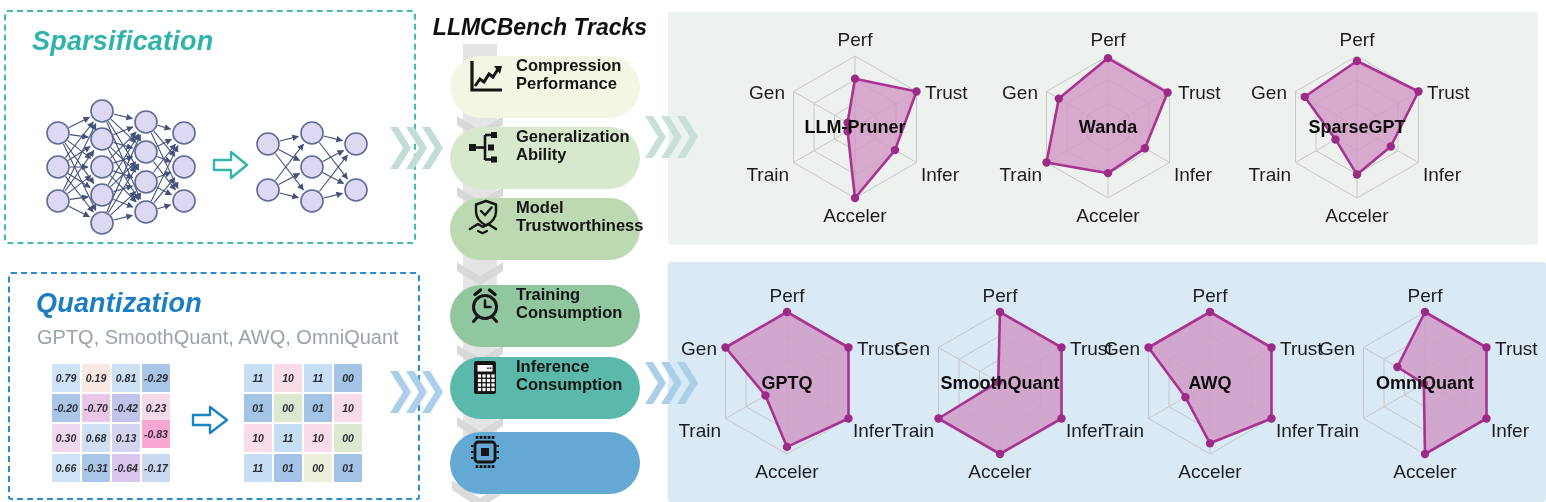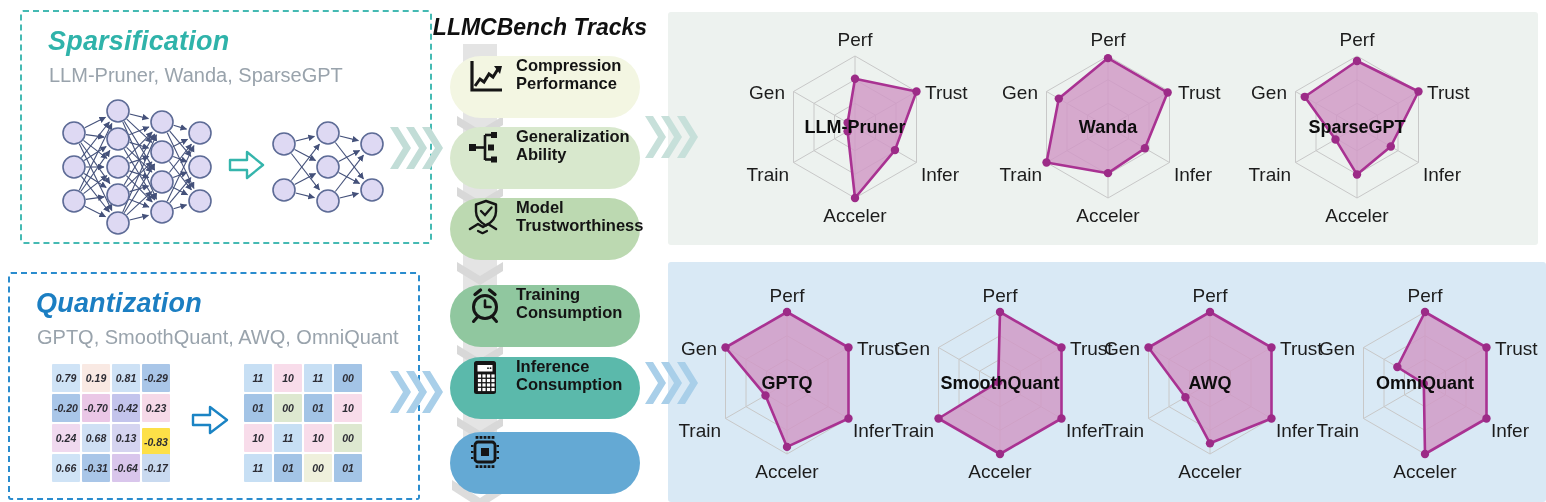--- a/index.html
+++ b/index.html
@@ -1,19 +1,19 @@
 <!DOCTYPE html>
 <html><head>
 <meta charset="utf-8">
 <style>
   html,body{margin:0;padding:0;background:#ffffff;}
   .stage{position:relative;width:1546px;height:502px;background:#ffffff;overflow:hidden;
          font-family:"Liberation Sans",sans-serif;}
   .box{position:absolute;border-radius:3px;background:#ffffff;}
-  .box.sparsify{left:20px;top:10px;width:408px;height:230px;border:2px dashed #45bab3;}
+  .box.sparsify{left:4px;top:10px;width:408px;height:230px;border:2px dashed #45bab3;}
   .box.quant{left:8px;top:272px;width:408px;height:224px;border:2px dashed #2a8cce;}
   .box-title{position:absolute;left:26px;top:14px;font-size:27px;font-weight:bold;font-style:italic;letter-spacing:.2px;}
   .box-title.teal{color:#2fb3aa;}
   .box-title.blue{color:#1b7ec2;}
   .box-sub{position:absolute;left:27px;top:52px;font-size:20px;color:#99a3ac;}
   .netsvg{position:absolute;left:12px;top:84px;}
   .panel{position:absolute;border-radius:3px;}
   .panel.top{left:668px;top:12px;width:870px;height:233px;}
   .panel.bottom{left:668px;top:262px;width:878px;height:240px;}
   .tracks-title{position:absolute;left:408px;top:14px;width:264px;text-align:center;
@@ -34,21 +34,20 @@
 </head>
 <body>
 
 <div class="stage">
 
   <div class="panel top" style="background: rgb(237, 242, 239);"></div>
   <div class="panel bottom" style="background: rgb(217, 233, 245);"></div>
 
   <div class="box sparsify">
     <div class="box-title teal">Sparsification</div>
-    <div class="box-sub">LLM-Pruner, Wanda, SparseGPT</div>
     <svg class="netsvg" id="net-svg" width="385" height="142" viewBox="0 0 385 142">
         <defs>
           <marker id="ah" markerWidth="7" markerHeight="7" refX="5.5" refY="3" orient="auto">
             <path d="M0 0 L6 3 L0 6 z" fill="#44517a"></path>
           </marker>
         </defs>
         <line x1="50.73312629199899" y1="31.633436854000504" x2="71.47801932600117" y2="21.260990336999413" stroke="#44517a" stroke-width="1.1" marker-end="url(#ah)"></line>
         <line x1="51.889962016531584" y1="38.62135845679976" x2="70.12837764737982" y2="41.108415133733615" stroke="#44517a" stroke-width="1.1" marker-end="url(#ah)"></line>
         <line x1="49.49542001670601" y1="44.33737001290918" x2="72.92200998050966" y2="62.43973498493928" stroke="#44517a" stroke-width="1.1" marker-end="url(#ah)"></line>
         <line x1="46.94496407129346" y1="46.786085736822606" x2="75.8975419168243" y2="87.58289997370696" stroke="#44517a" stroke-width="1.1" marker-end="url(#ah)"></line>
@@ -138,24 +137,24 @@
     <div class="box-sub">GPTQ, SmoothQuant, AWQ, OmniQuant</div>
     <div class="matrix" id="float-matrix" style="left:42px;top:90px;width:119px;height:119px;">
         <div class="mcell" style="left: 0px; top: 0px; background: rgb(207, 227, 246);">0.79</div>
         <div class="mcell" style="left: 30px; top: 0px; background: rgb(249, 233, 227);">0.19</div>
         <div class="mcell" style="left: 60px; top: 0px; background: rgb(205, 225, 245);">0.81</div>
         <div class="mcell" style="left: 90px; top: 0px; background: rgb(169, 198, 232);">-0.29</div>
         <div class="mcell" style="left: 0px; top: 30px; background: rgb(169, 198, 232);">-0.20</div>
         <div class="mcell" style="left: 30px; top: 30px; background: rgb(234, 199, 230);">-0.70</div>
         <div class="mcell" style="left: 60px; top: 30px; background: rgb(195, 196, 236);">-0.42</div>
         <div class="mcell" style="left: 90px; top: 30px; background: rgb(246, 217, 232);">0.23</div>
-        <div class="mcell" style="left: 0px; top: 60px; background: rgb(240, 217, 239);">0.24</div>
+        <div class="mcell" style="left: 0px; top: 60px; background: rgb(240, 217, 239);">0.30</div>
         <div class="mcell" style="left: 30px; top: 60px; background: rgb(207, 224, 244); text-align: center;">0.68</div>
         <div class="mcell" style="left: 60px; top: 60px; background: rgb(213, 212, 240);">0.13</div>
-        <div class="mcell" style="left: 90px; top: 64px; background: #fde047;">-0.83</div>
+        <div class="mcell" style="left: 90px; top: 56px; background: #f9a8d4;">-0.83</div>
         <div class="mcell" style="left: 0px; top: 90px; background: rgb(207, 227, 246);">0.66</div>
         <div class="mcell" style="left: 30px; top: 90px; background: rgb(169, 198, 232);">-0.31</div>
         <div class="mcell" style="left: 60px; top: 90px; background: rgb(217, 198, 236);">-0.64</div>
         <div class="mcell" style="left: 90px; top: 90px; background: rgb(201, 218, 240);">-0.17</div>
       </div>
     <svg class="blockarrow" style="left:180px;top:130px;" width="42" height="32" viewBox="0 0 42 32">
       <path d="M3 11 h17 v-8 l17 13 -17 13 v-8 h-17 z" fill="#ffffff" stroke="#1b84c4" stroke-width="2.4" stroke-linejoin="round"></path>
     </svg>
     <div class="matrix" id="int-matrix" style="left:234px;top:90px;width:119px;height:119px;">
         <div class="mcell" style="left: 0px; top: 0px; background: rgb(199, 223, 244);">11</div>

